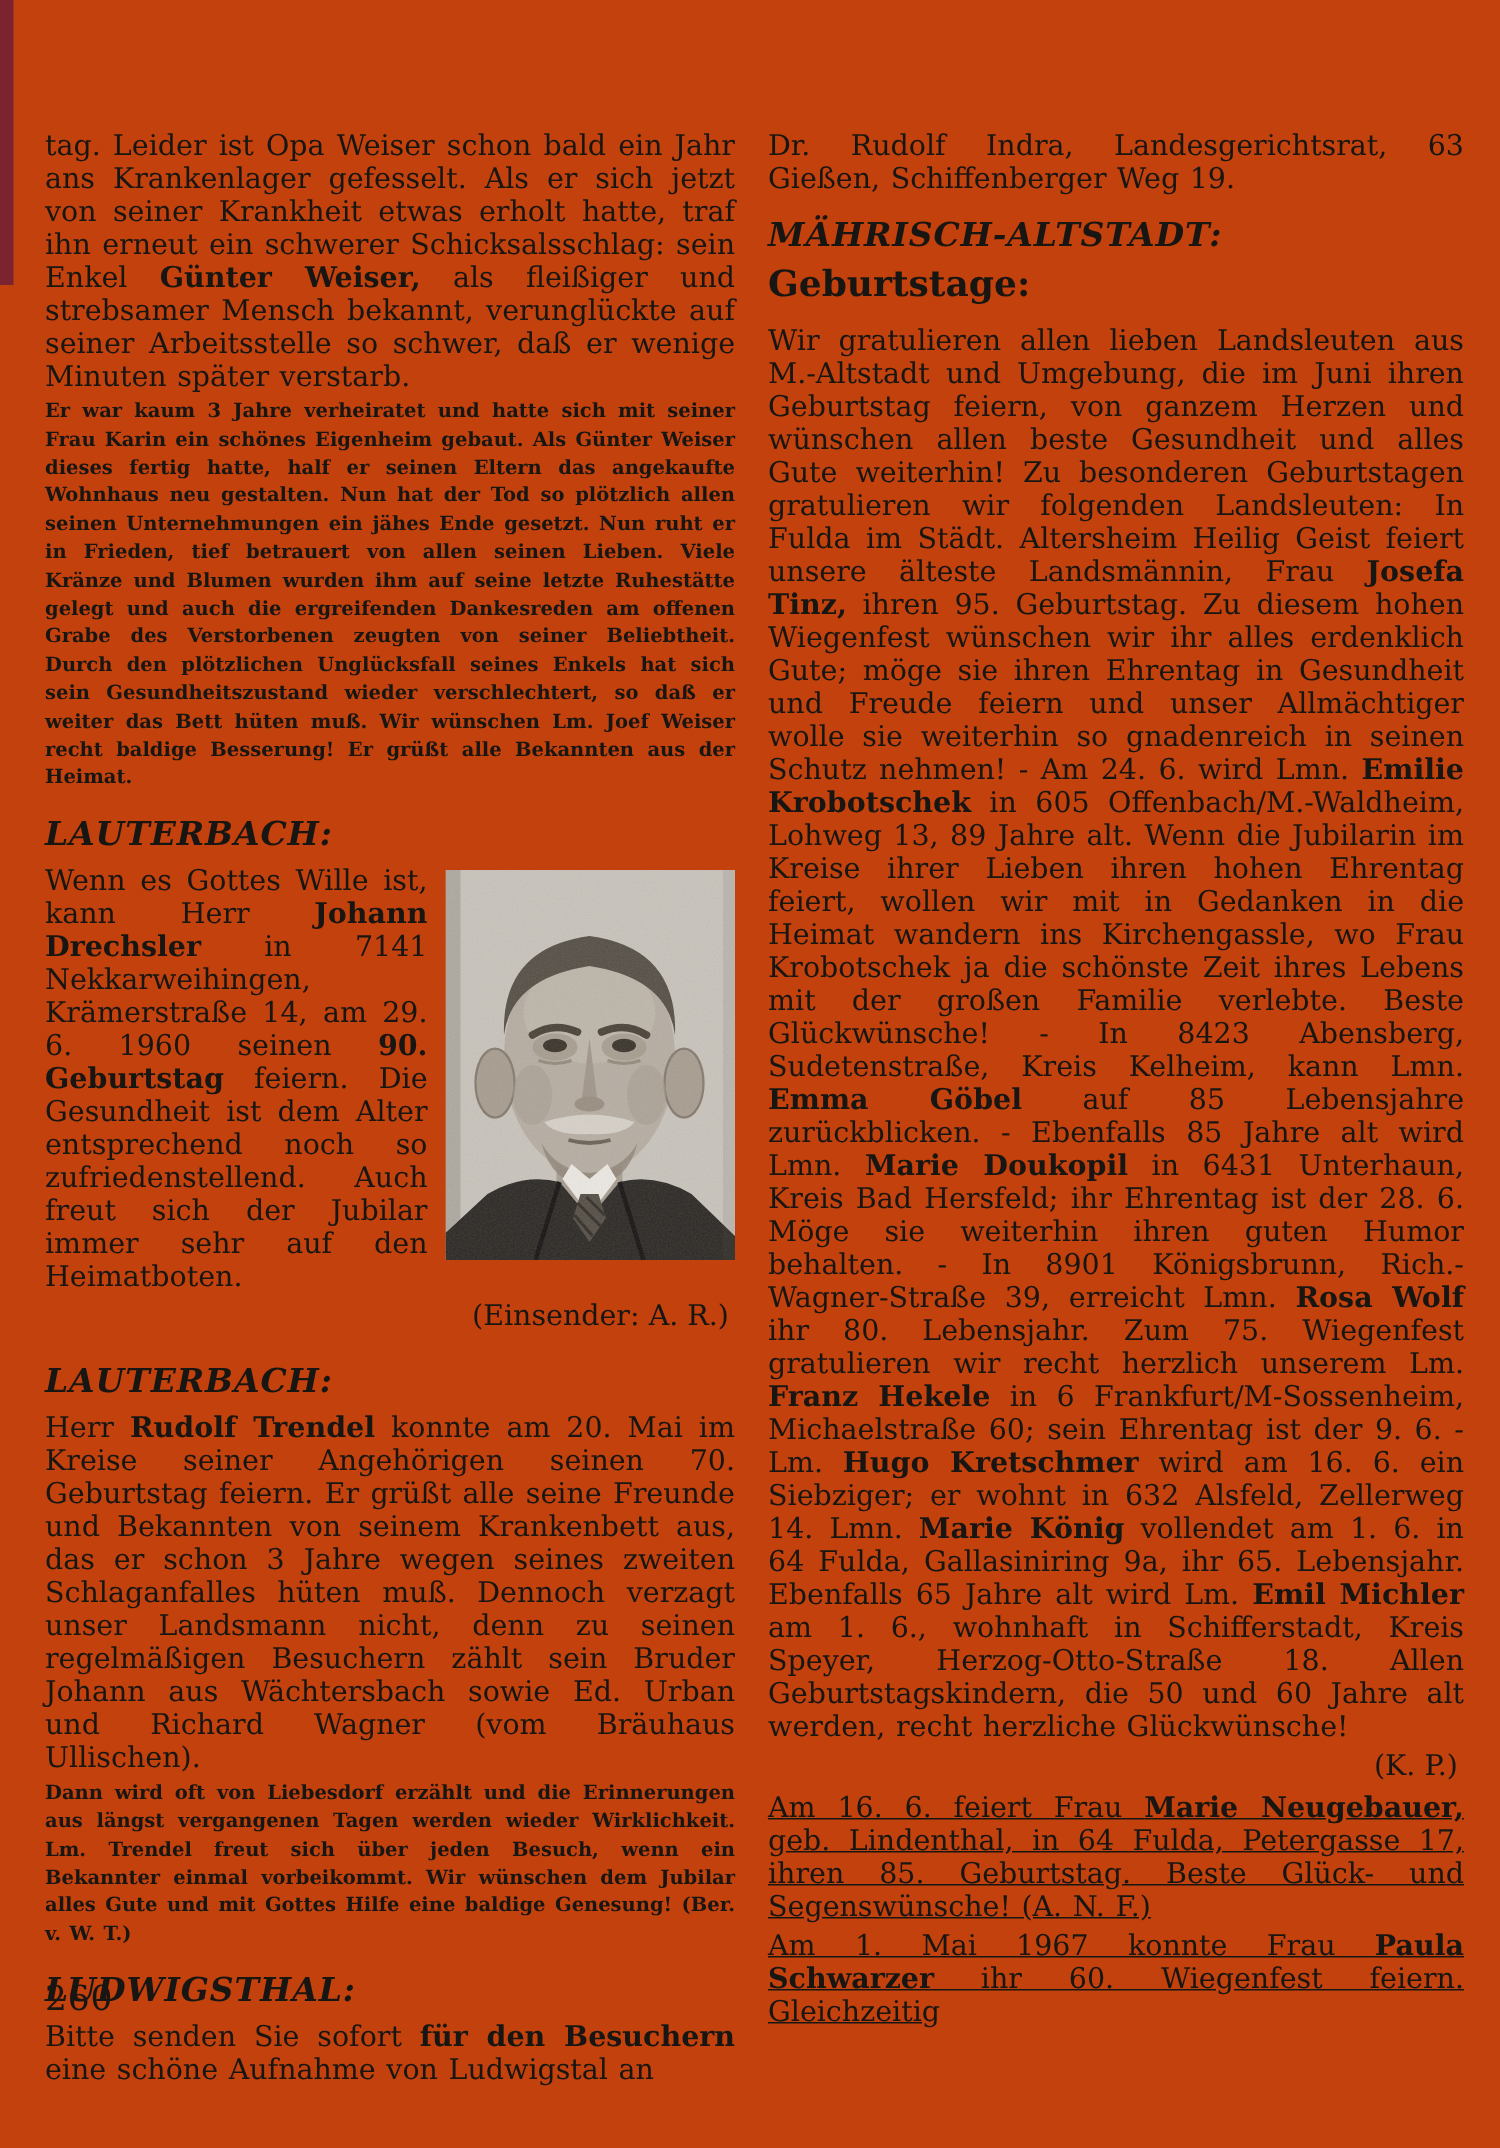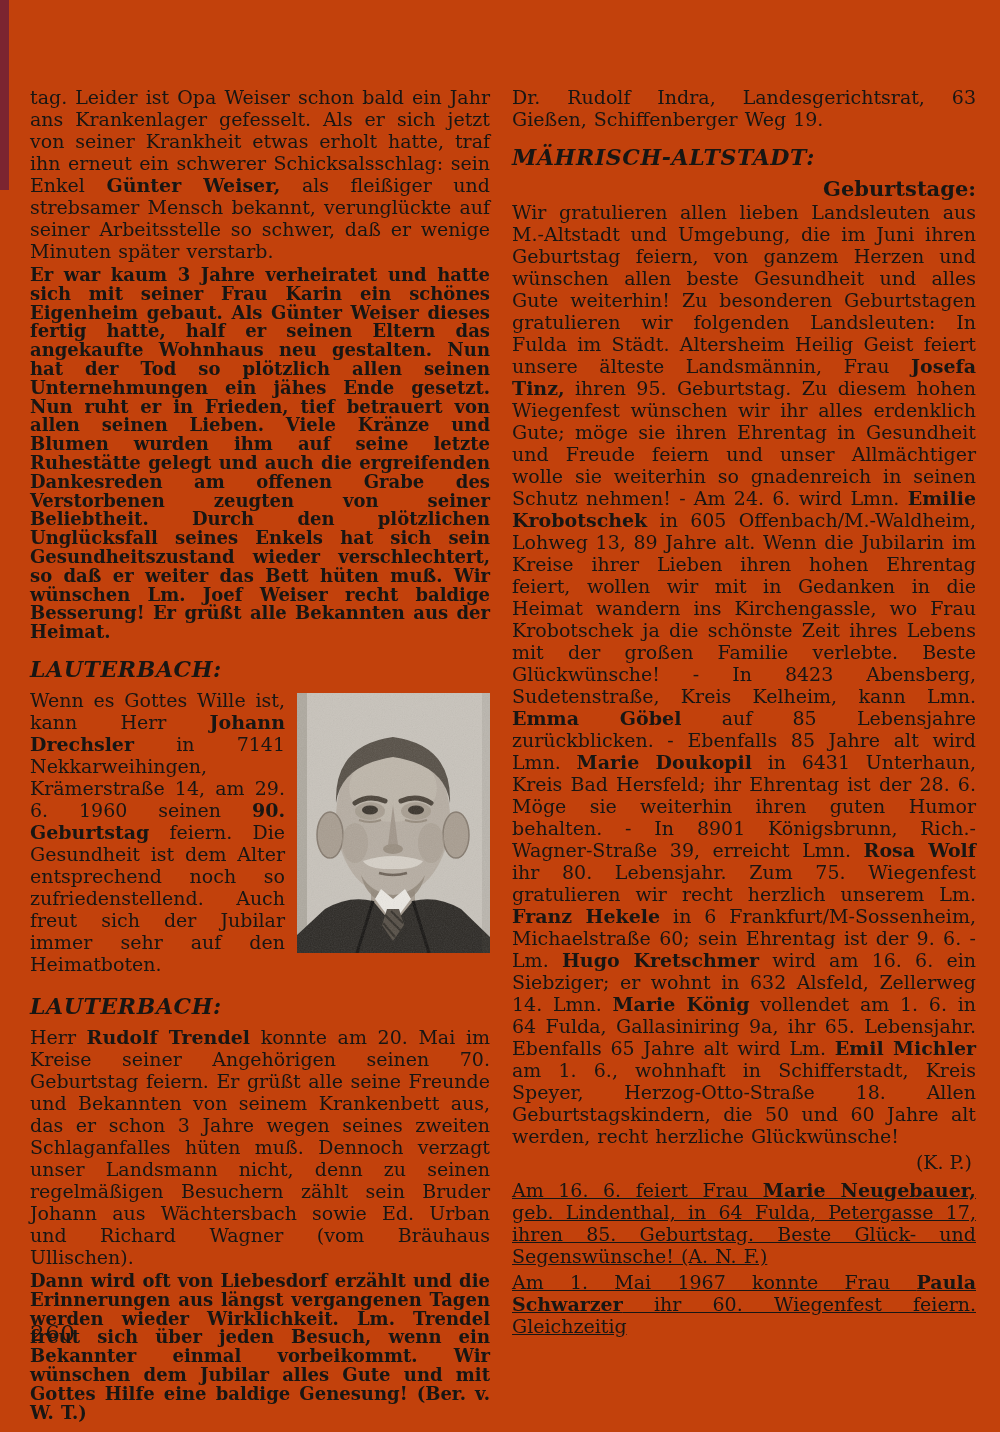--- a/index.html
+++ b/index.html
@@ -26,40 +26,39 @@
   .col-right { left: 512px; width: 464px; }
 
   p.body {
     font-size: 19px;
     line-height: 22px;
     margin: 0 0 4px 0;
     word-spacing: 1px;
   }
   .j { text-align: justify; }
   p.small {
-    font-size: 18px;
+    font-size: 13px;
     line-height: 18.8px;
     font-weight: bold;
     margin: 3px 0 8px 0;
     word-spacing: 1px;
   }
   h2.section-heading {
     font-size: 22px;
     line-height: 24px;
     margin: 15px 0 8px 0;
     letter-spacing: 0.6px;
     font-weight: bold;
     font-style: italic;
   }
   h3.sub-heading {
-    font-size: 21px;
+    font-size: 24px;
     line-height: 23px;
-    margin: 2px 0 1px 0;
+    margin: 2px 0 16px 0;
     font-weight: bold;
-    text-align: right;
   }
   .b { font-weight: bold; }
   .credit {
     text-align: right;
     font-size: 19px;
     line-height: 22px;
     margin: 0 4px 6px 0;
   }
   .section { overflow: hidden; }
   .portrait {
@@ -127,20 +126,21 @@
           <path d="M76 208 L60 260" stroke="#161412" stroke-width="3"></path>
           <path d="M116 208 L132 260" stroke="#161412" stroke-width="3"></path>
           <path d="M78 206 L96 230 L114 206 L108 196 L96 206 L84 196 Z" fill="#ebe8e2"></path>
           <path d="M90 216 L102 216 L107 232 L96 248 L85 232 Z" fill="#554e45"></path>
           <path d="M88 222 L104 238 M86 230 L98 244 M94 218 L106 230" stroke="#332f29" stroke-width="2"></path>
           <rect x="185" y="0" width="8" height="260" fill="#5a544c" opacity="0.12"></rect>
           <rect width="193" height="260" filter="url(#grain)" opacity="0.15"></rect>
         </svg>
       </div>
       <p class="body j"><span>Wenn es Gottes Wille ist, kann Herr </span><span class="b">Johann Drechsler</span><span> in 7141 Nekkarweihingen, Krämerstraße 14, am 29. 6. 1960 seinen </span><span class="b">90. Geburtstag</span><span> feiern. Die Gesundheit ist dem Alter entsprechend noch so zufriedenstellend. Auch freut sich der Jubilar immer sehr auf den Heimatboten.</span></p>
+      <div class="credit">(Einsender: A. R.)</div>
     </div>
 
     <h2 class="section-heading">LAUTERBACH:</h2>
 
     <p class="body j"><span>Herr </span><span class="b">Rudolf Trendel</span><span> konnte am 20. Mai im Kreise seiner Angehörigen seinen 70. Geburtstag feiern. Er grüßt alle seine Freunde und Bekannten von seinem Krankenbett aus, das er schon 3 Jahre wegen seines zweiten Schlaganfalles hüten muß. Dennoch verzagt unser Landsmann nicht, denn zu seinen regelmäßigen Besuchern zählt sein Bruder Johann aus Wächtersbach sowie Ed. Urban und Richard Wagner (vom Bräuhaus Ullischen).</span></p>
 
     <p class="small j">Dann wird oft von Liebesdorf erzählt und die Erinnerungen aus längst vergangenen Tagen werden wieder Wirklichkeit. Lm. Trendel freut sich über jeden Besuch, wenn ein Bekannter einmal vorbeikommt. Wir wünschen dem Jubilar alles Gute und mit Gottes Hilfe eine baldige Genesung! (Ber. v. W. T.)</p>
 
     <h2 class="section-heading">LUDWIGSTHAL:</h2>
 

